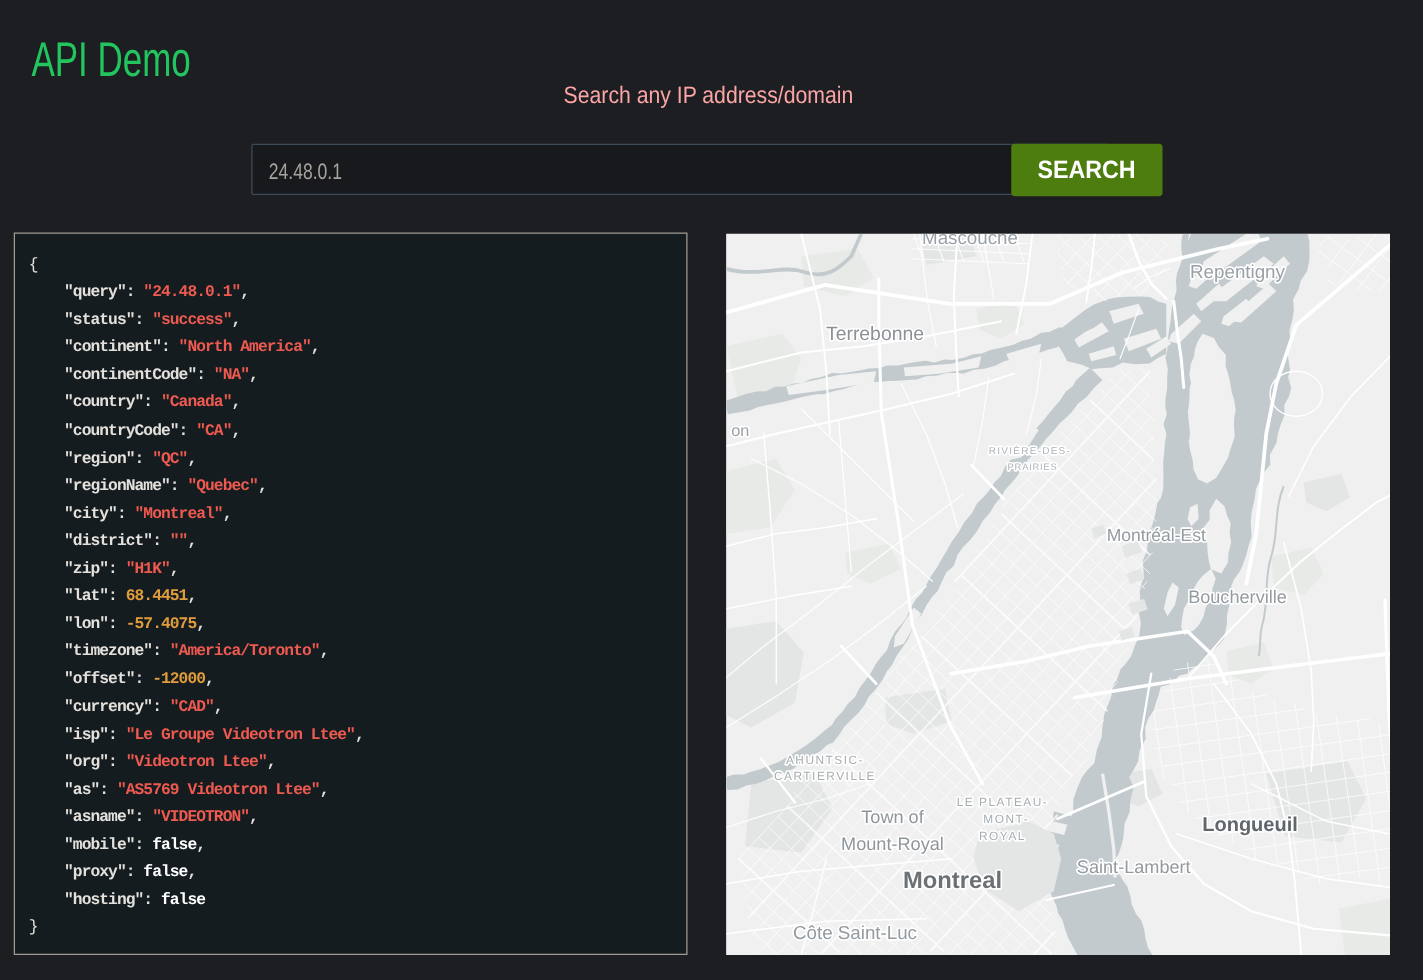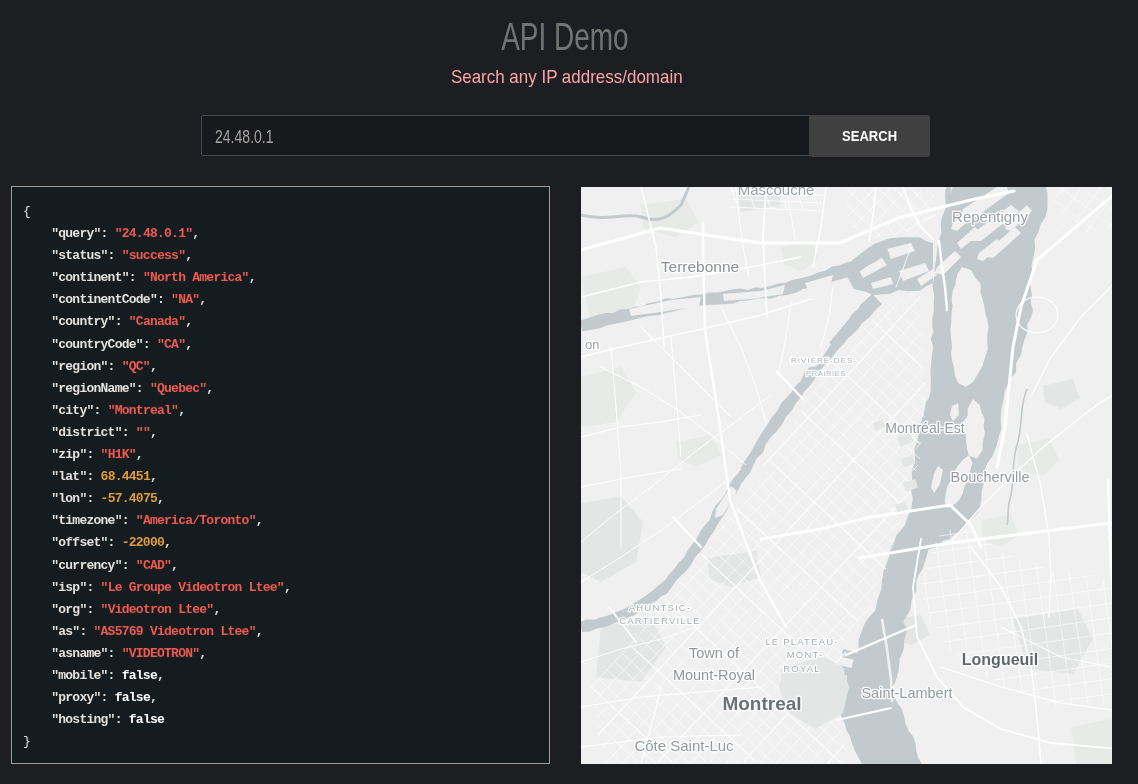--- a/index.html
+++ b/index.html
@@ -1,24 +1,24 @@
 <!DOCTYPE html>
 <html><head>
 <meta charset="utf-8">
 <style>
 * { margin:0; padding:0; box-sizing:border-box; }
 html,body { width:1138px; height:784px; background:#1c1e22; overflow:hidden; font-family:"Liberation Sans", sans-serif; }
 .abs { position:absolute; }
-#title { left:0; top:15px; width:1130px; text-align:center; color:#737373; font-size:39px; font-weight:normal; }
+#title { left:0; top:27px; width:1130px; color:#22c55e; font-size:39px; font-weight:normal; }
 #title span { display:inline-block; transform:scaleX(0.717); transform-origin:center; letter-spacing:0px; }
 #sub { left:2px; top:66px; width:1130px; text-align:center; color:#fca5a5; font-size:19px; }
 #sub span { display:inline-block; transform:scaleX(0.893); transform-origin:center; }
 #inp { left:201px; top:115px; width:686px; height:41px; background:#17191d; border:1px solid #3d4b59; border-radius:2px; color:#a7a39d; font-size:18px; line-height:42px; padding-left:13px; }
 #inp span { display:inline-block; transform:scaleX(0.78); transform-origin:left center; }
-#btn { left:809px; top:115px; width:121px; height:42px; background:#404040; border-radius:3px; color:#fff; font-size:14px; font-weight:bold; text-align:center; line-height:42px; }
+#btn { left:809px; top:115px; width:121px; height:42px; background:#4d7c0f; border-radius:3px; color:#fff; font-size:20px; font-weight:bold; text-align:center; line-height:42px; }
 #btn span { display:inline-block; transform:scaleX(0.93); transform-origin:center; }
 #json { left:11px; top:186px; width:539px; height:578px; background:#151c20; border:1px solid #a19c93;
   font-family:"Liberation Mono", monospace; font-size:13px; letter-spacing:-0.75px; line-height:22.1px;
   color:#e4e1dc; padding:14px 0 0 11px; font-weight:bold; }
 #json .s { color:#ee5a50; }
 #json .n { color:#e09c3c; }
 #json .b { color:#ffffff; }
 #json .p { font-weight:normal; }
 #map { left:581px; top:187px; width:531px; height:577px; background:#eff0ef; overflow:hidden; }
 </style>
@@ -36,21 +36,21 @@
     "country": <span class="s">"Canada"</span>,
     "countryCode": <span class="s">"CA"</span>,
     "region": <span class="s">"QC"</span>,
     "regionName": <span class="s">"Quebec"</span>,
     "city": <span class="s">"Montreal"</span>,
     "district": <span class="s">""</span>,
     "zip": <span class="s">"H1K"</span>,
     "lat": <span class="n">68.4451</span>,
     "lon": <span class="n">-57.4075</span>,
     "timezone": <span class="s">"America/Toronto"</span>,
-    "offset": <span class="n">-22000</span>,
+    "offset": <span class="n">-12000</span>,
     "currency": <span class="s">"CAD"</span>,
     "isp": <span class="s">"Le Groupe Videotron Ltee"</span>,
     "org": <span class="s">"Videotron Ltee"</span>,
     "as": <span class="s">"AS5769 Videotron Ltee"</span>,
     "asname": <span class="s">"VIDEOTRON"</span>,
     "mobile": <span class="b">false</span>,
     "proxy": <span class="b">false</span>,
     "hosting": <span class="b">false</span>
 <span class="p">}</span></pre>
 <div class="abs" id="map">

